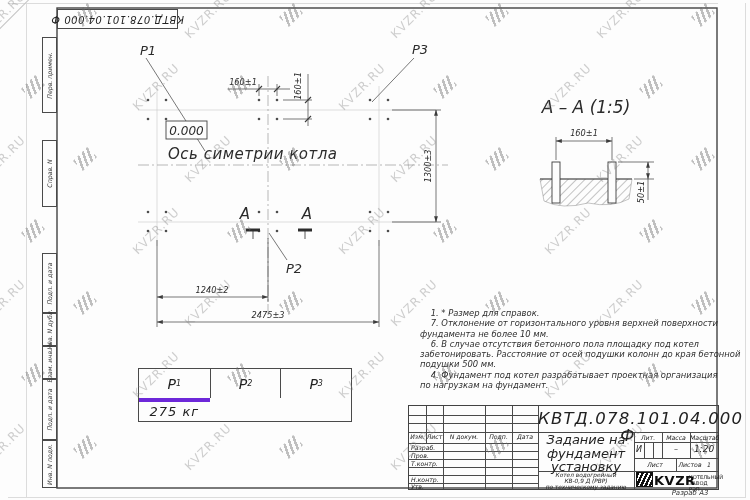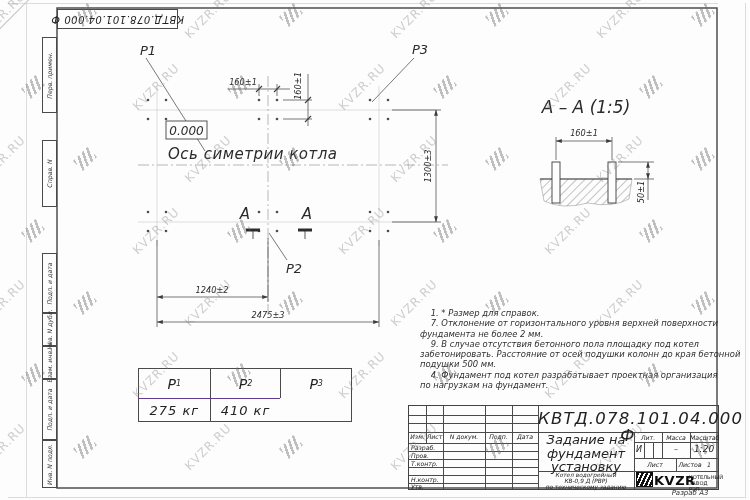--- a/index.html
+++ b/index.html
@@ -20,21 +20,21 @@
             box-sizing:border-box;display:flex;align-items:center;justify-content:center;z-index:3;}
   .topstamp span{transform:rotate(180deg);font:italic 10px "DejaVu Sans",sans-serif;
                  letter-spacing:.5px;color:#222;white-space:nowrap;}
   
   .notes{position:absolute;left:420px;top:308px;width:320px;z-index:3;}
   .nline{font:italic 8.4px "DejaVu Sans",sans-serif;line-height:10.3px;white-space:pre;color:#2e2e2e;}
   
   .loadtable{position:absolute;left:138px;top:368px;width:214px;height:54px;
              border:1px solid #4a4a4a;box-sizing:border-box;display:grid;
              grid-template-columns:repeat(3,1fr);grid-template-rows:29px 23px;z-index:3;}
-  .ltc{border-left:1px solid #4a4a4a;border-top:1px solid #6d28d9;display:flex;
+  .ltc{border-left:1px solid #4a4a4a;border-top:4px solid #6d28d9;display:flex;
        align-items:center;justify-content:center;font-style:italic;color:#222;}
   .ltc.c0{border-left:none;} .ltc.r0{border-top:none;}
   .ltc .pname{font-size:14px;} .ltc sub{font-size:8px;}
   .ltc.val{font-size:13px;letter-spacing:1px;}
   
   .tb{position:absolute;left:408px;top:405px;width:309px;height:83px;border:1.2px solid #424242;
       box-sizing:content-box;z-index:3;background:transparent;}
   .lnv{position:absolute;width:1px;background:#4a4a4a;}
   .lnh{position:absolute;height:1px;background:#4a4a4a;}
   .tbt{position:absolute;font-style:italic;color:#222;text-align:center;line-height:1;}
@@ -233,43 +233,42 @@
         <span>Подп. и дата</span>
       </div>
     <div class="sidebox" style="top:440px;height:48px;">
         <span>Инв. N подл.</span>
       </div>
   </div>
 
   <div class="notes">
     <div class="nline">    1. * Размер для справок.</div>
     <div class="nline">    7. Отклонение от горизонтального уровня верхней поверхности</div>
-    <div class="nline">фундамента не более 2 мм.</div>
-    <div class="nline">    9. В случае отсутствия бетонного пола площадку под котел</div>
+    <div class="nline">фундамента не более 10 мм.</div>
+    <div class="nline">    6. В случае отсутствия бетонного пола площадку под котел</div>
     <div class="nline">забетонировать. Расстояние от осей подушки колонн до края бетонной</div>
     <div class="nline">подушки 500 мм.</div>
     <div class="nline">    4. Фундамент под котел разрабатывает проектная организация</div>
     <div class="nline">по нагрузкам на фундамент.</div>
   </div>
 
   <div class="loadtable">
     <div class="ltc r0 c0">
         <span class="pname">P</span>
         <sub>1</sub>
       </div>
     <div class="ltc r0">
         <span class="pname">P</span>
         <sub>2</sub>
       </div>
     <div class="ltc r0">
         <span class="pname">P</span>
         <sub>3</sub>
       </div>
     <div class="ltc val c0">275 кг</div>
-    <div class="ltc val">410 кг</div>
   </div>
 
   <div class="tb">
 
     <div class="lnv" style="left:17px;top:0;height:37px;"></div>
     <div class="lnv" style="left:34px;top:0;height:83px;"></div>
     <div class="lnv" style="left:76px;top:0;height:83px;"></div>
     <div class="lnv" style="left:103px;top:0;height:83px;"></div>
     <div class="lnv" style="left:129px;top:0;height:83px;"></div>
     <div class="lnv" style="left:225px;top:26px;height:57px;"></div>

